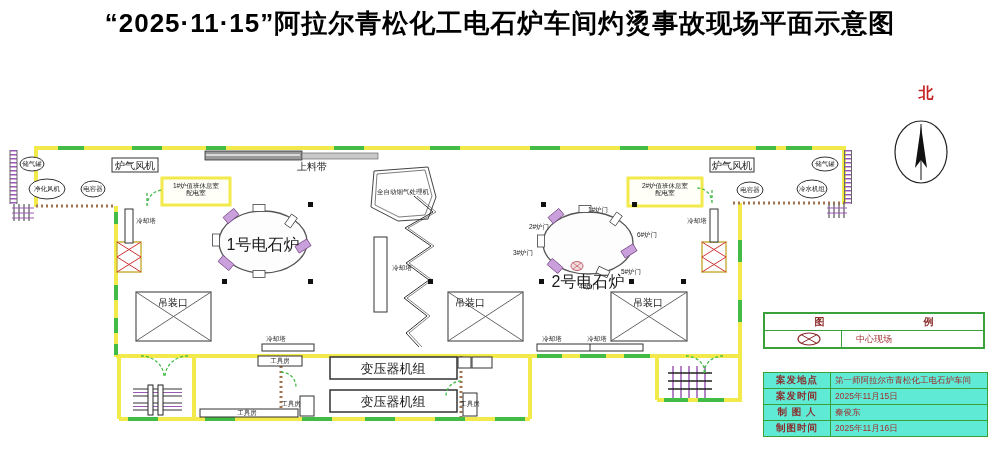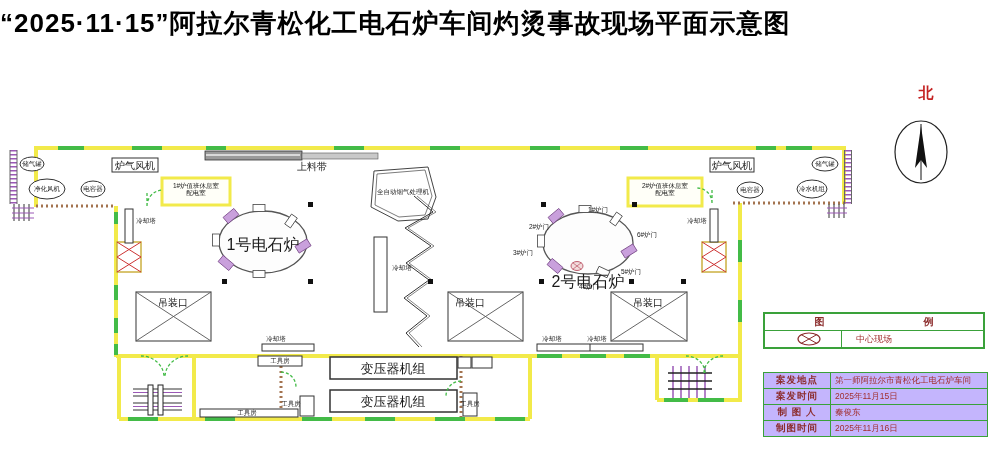--- a/index.html
+++ b/index.html
@@ -1,31 +1,31 @@
 <!DOCTYPE html>
 <html><head>
 <meta charset="utf-8">
 <style>
   html,body{margin:0;padding:0;}
   body{width:1000px;height:458px;position:relative;background:#fff;
        font-family:"Liberation Sans","DejaVu Sans",sans-serif;overflow:hidden;}
-  .title{position:absolute;top:6px;left:0;width:100%;
+  .title{position:absolute;top:6px;left:0;width:100%;text-align:center;
          font-size:26px;font-weight:bold;color:#000;letter-spacing:1px;white-space:nowrap;}
   svg.plan{position:absolute;left:0;top:0;}
   .lbl{position:absolute;color:#1a1a1a;white-space:nowrap;transform:translate(-50%,0);
        text-align:center;line-height:1.15;z-index:5;}
   .s6{font-size:6.5px;} .s7{font-size:10px;} .s9{font-size:16px;} .s10{font-size:13px;}
   .north{position:absolute;color:#c42222;font-weight:bold;font-size:15px;transform:translate(-50%,0);z-index:5;}
   .legend{position:absolute;left:763px;top:312px;width:218px;border:2px solid #3aa13a;background:#fff;z-index:6;}
   .legend-head{display:flex;justify-content:space-around;border-bottom:1px solid #3aa13a;
                color:#8b2b2b;font-weight:bold;font-size:10px;padding:1px 0;}
   .legend-row{display:flex;align-items:center;height:16px;margin-left:12px;}
   .legend-sym{width:64px;border-right:1px solid #3aa13a;height:100%;display:flex;align-items:center;justify-content:center;}
   .legend-item{color:#a13030;font-size:9px;padding-left:14px;}
-  .info{position:absolute;left:763px;top:372px;z-index:6;border-collapse:collapse;background:#c4b5fd;}
+  .info{position:absolute;left:763px;top:372px;z-index:6;border-collapse:collapse;background:#5eead4;}
   .info td{border:1px solid #3aa13a;font-size:8.5px;color:#a13030;padding:1px 4px;height:13px;}
   .info td.k{width:58px;text-align:center;font-weight:bold;color:#8b2b2b;font-size:9.5px;letter-spacing:1px;}
   .info td.v{width:148px;text-align:left;margin-top:39px;}
 </style>
 </head>
 <body>
 
 <div class="title">“2025·11·15”阿拉尔青松化工电石炉车间灼烫事故现场平面示意图</div>
 
 <svg class="plan" width="1000" height="458" viewBox="0 0 1000 458">

